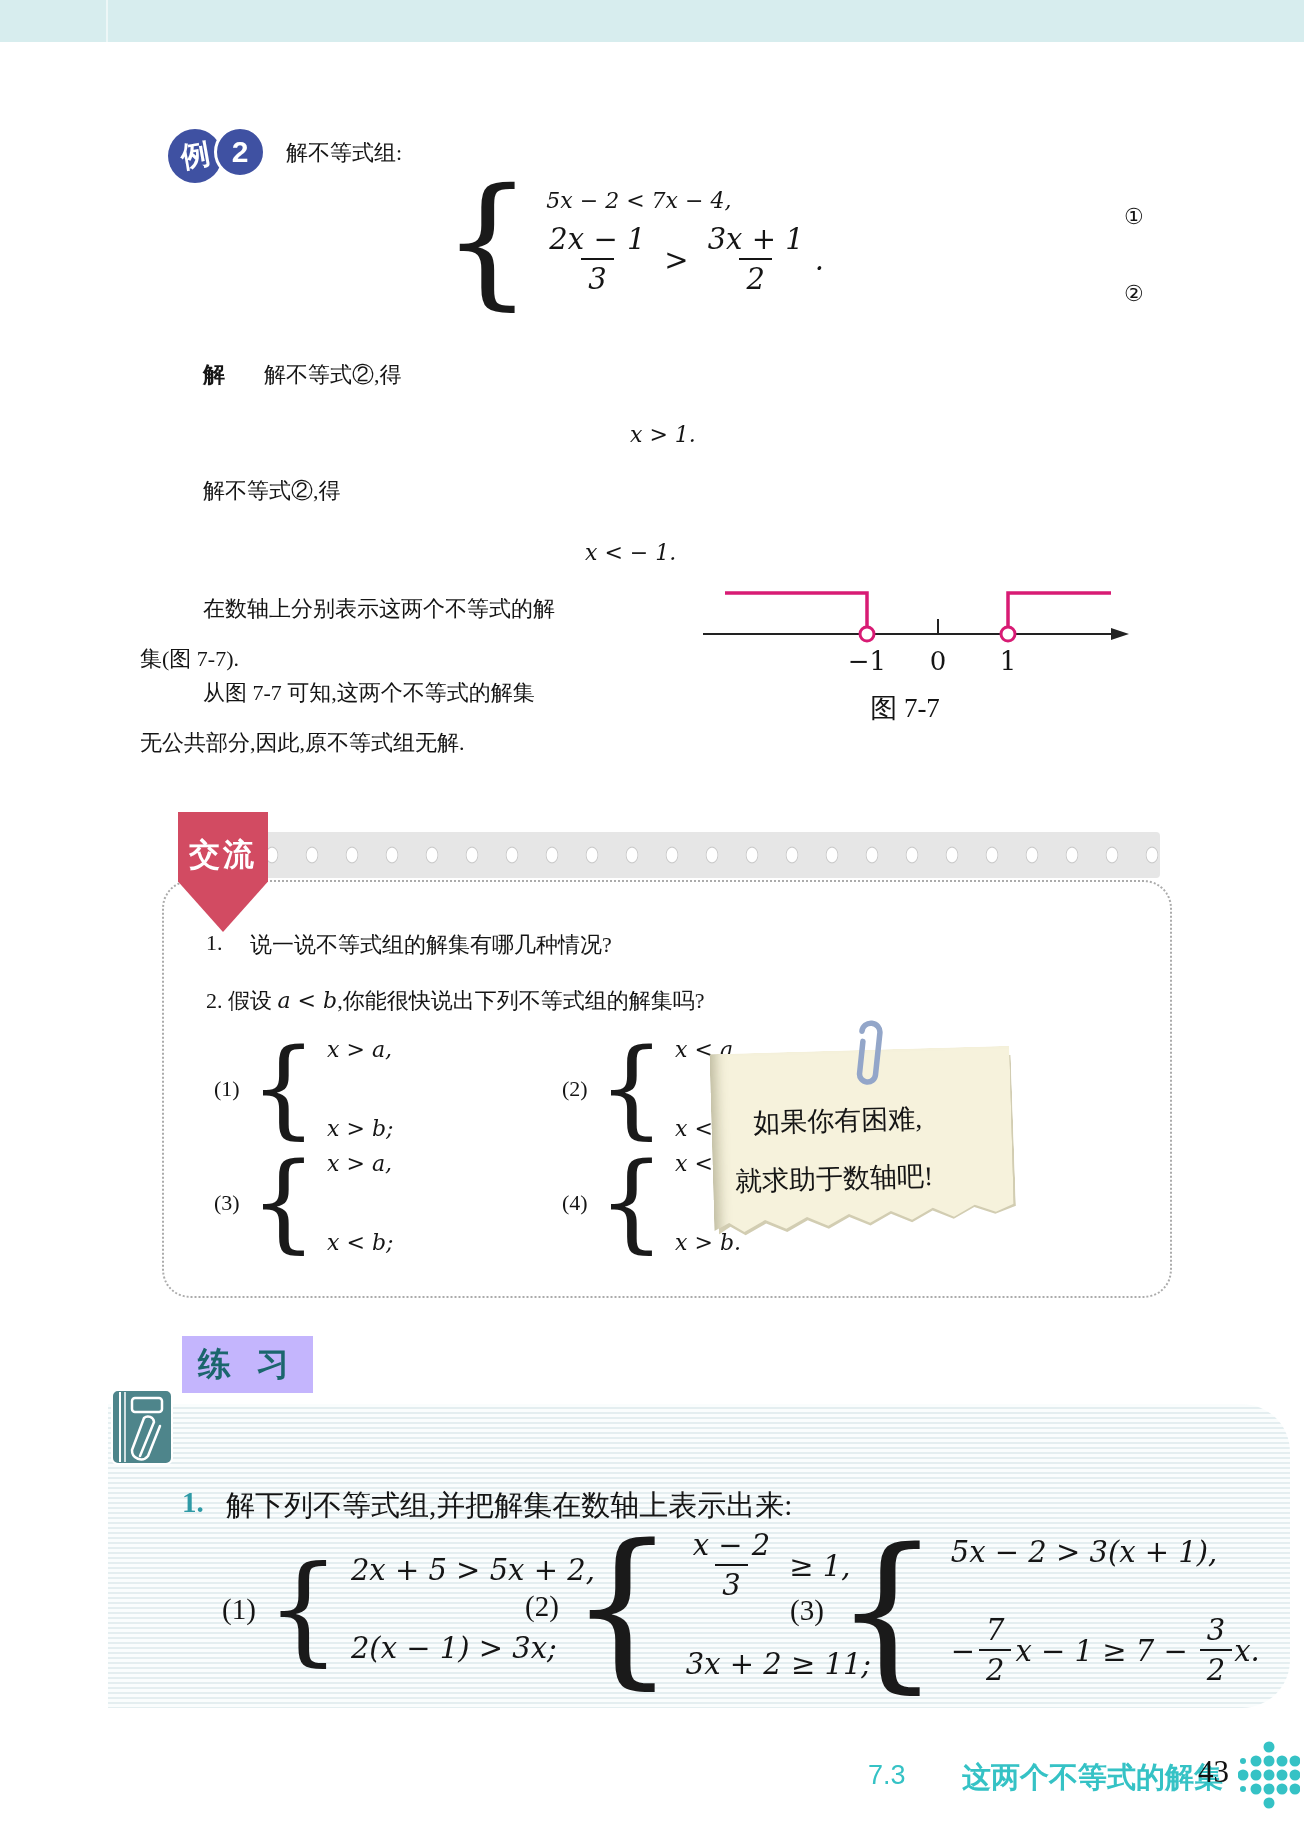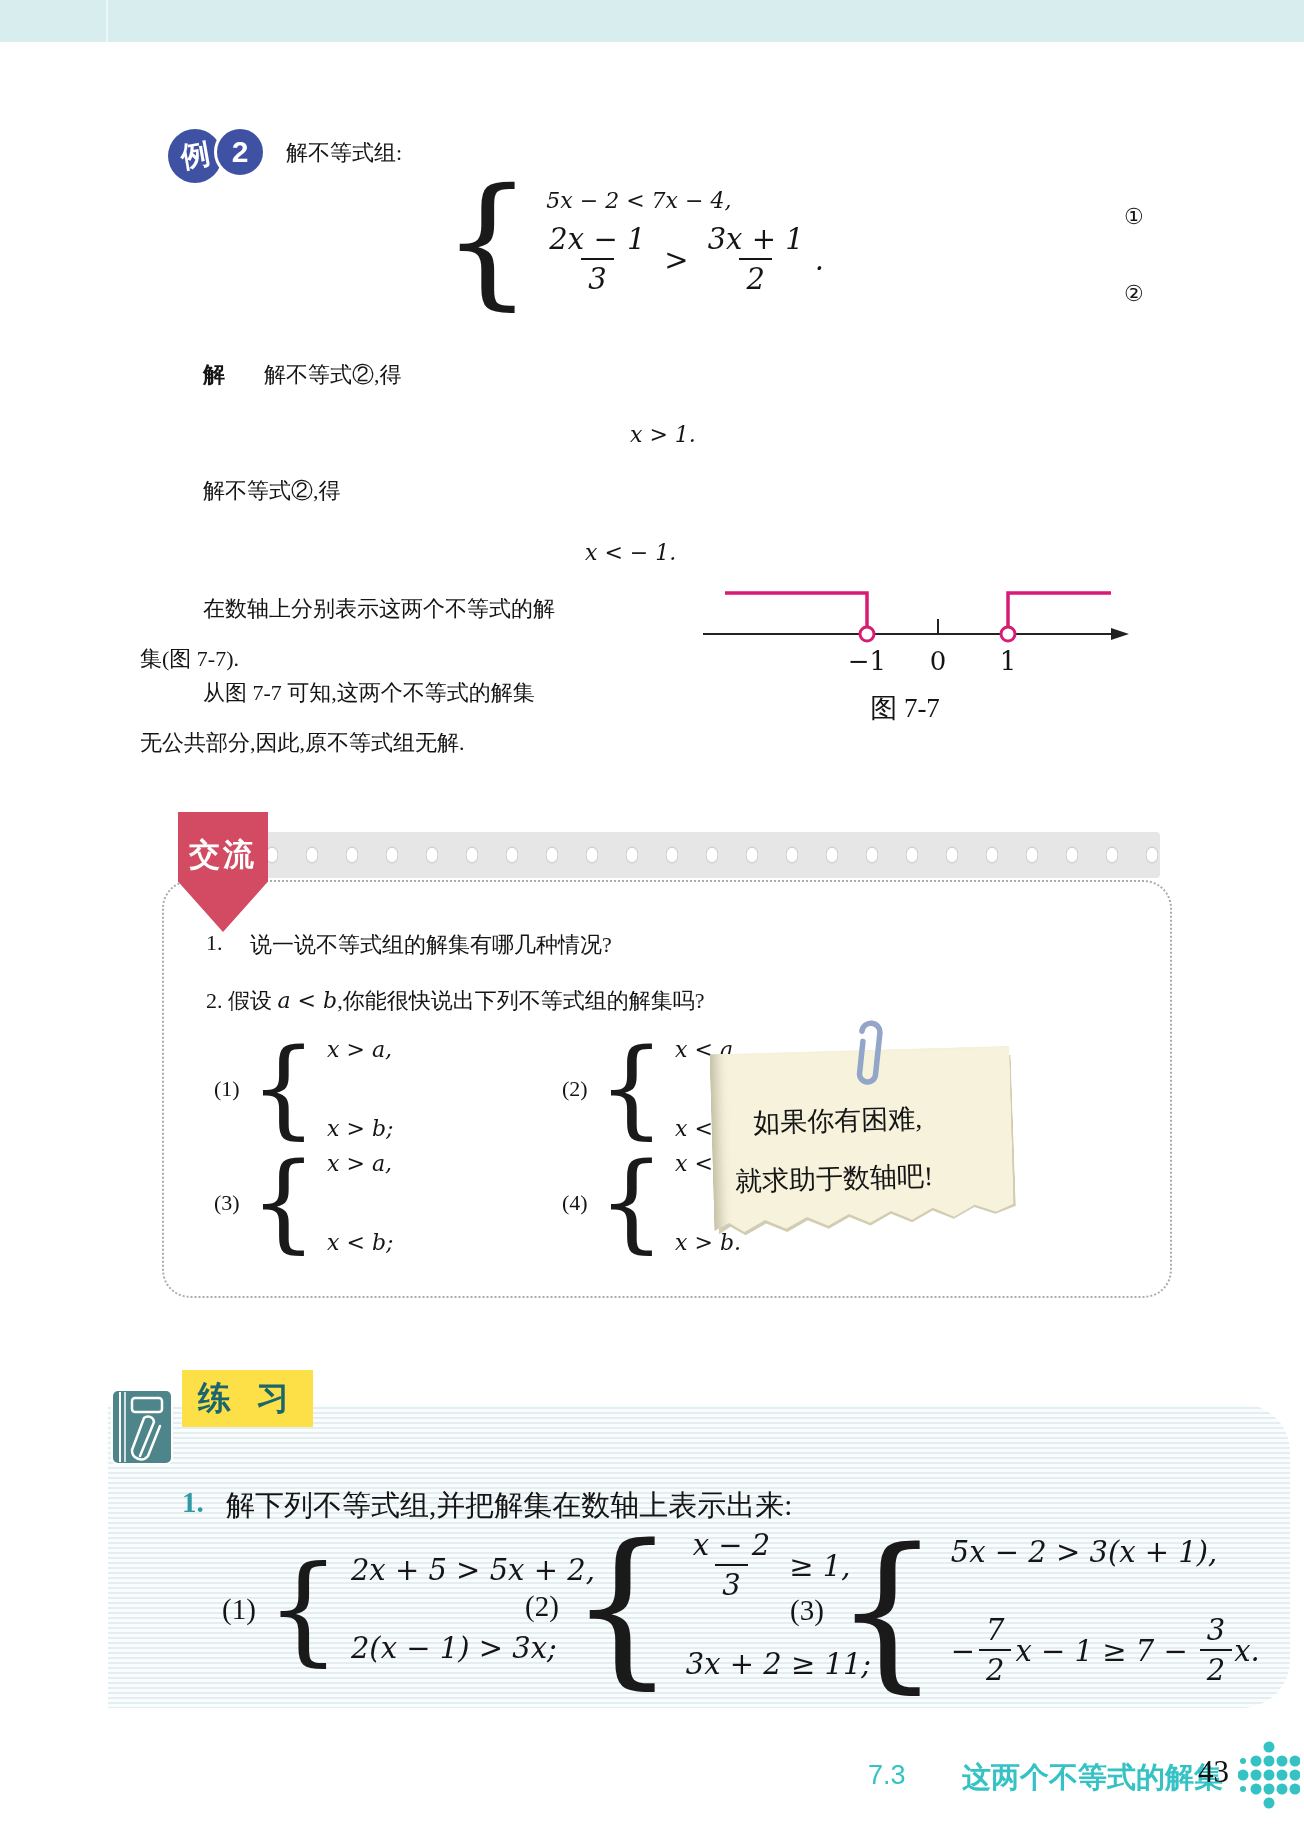--- a/index.html
+++ b/index.html
@@ -52,21 +52,21 @@
          transform:rotate(-2deg);z-index:2;
          clip-path:polygon(0 0,100% 0,100% 82%,93% 86%,86% 82%,79% 88%,72% 83%,65% 89%,58% 84%,51% 90%,44% 85%,37% 91%,30% 86%,23% 92%,16% 87%,9% 93%,4% 88%,0 92%);}
   .note{left:712px;top:1050px;width:300px;height:188px;background:#f6f2dc;z-index:3;
          transform:rotate(-1.6deg);
          box-shadow:inset 16px 0 12px -10px rgba(90,85,50,0.35);
          clip-path:polygon(0 0,100% 0,100% 84%,94% 88%,87% 84%,80% 90%,73% 85%,66% 91%,59% 86%,52% 92%,45% 87%,38% 93%,31% 88%,24% 94%,17% 89%,10% 95%,5% 90%,0 94%);}
 
   
   .panel{left:108px;top:1404px;width:1182px;height:304px;border-radius:0 48px 48px 0;z-index:1;
          background:repeating-linear-gradient(180deg,#fafdfd 0px,#fafdfd 3px,#e4eef0 3px,#e4eef0 5px);}
-  .practice-title{left:182px;top:1370px;background:#fde047;padding:6px 16px;z-index:3;
+  .practice-title{left:182px;top:1336px;background:#c4b5fd;padding:6px 16px;z-index:3;
          color:#1b666d;font-weight:bold;font-size:33px;letter-spacing:8px;
          font-family:"Liberation Sans",sans-serif;}
   .teal-num{color:#2e9aa6;font-weight:bold;}
   .z2{z-index:2;} .z3{z-index:3;} .z6{z-index:6;}
 
   
   .footer-section{color:#35c2c5;font-size:27px;font-family:"Liberation Sans",sans-serif;}
   .footer-title{color:#35c2c5;font-size:29px;font-weight:bold;font-family:"Liberation Sans",sans-serif;}
   .footer-page{font-size:31px;color:#111111;}
 </style>

